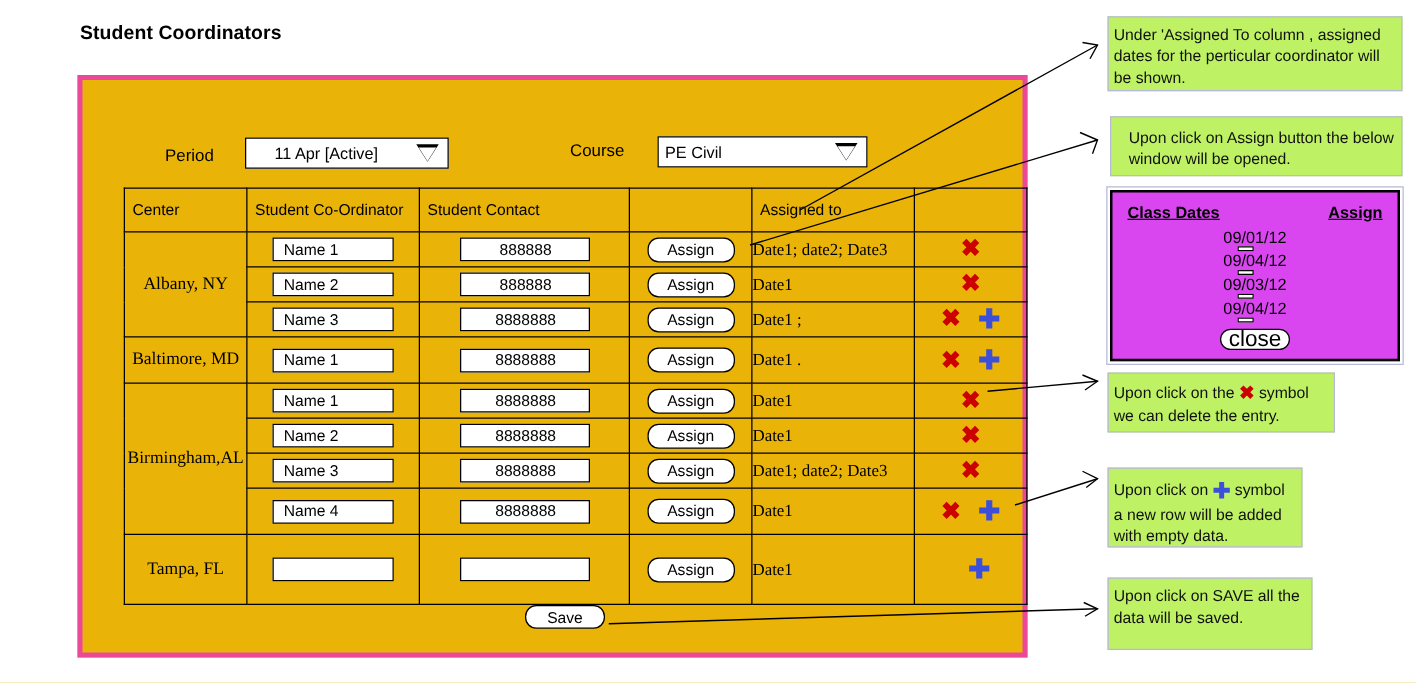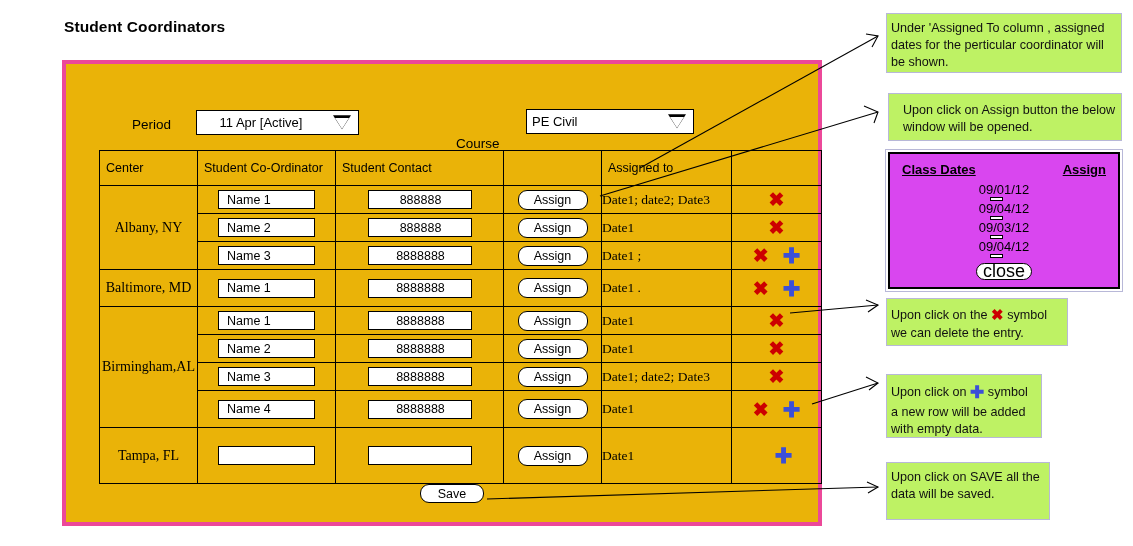--- a/index.html
+++ b/index.html
@@ -41,21 +41,21 @@
     top: 22px;
     width: 100%;
     height: 40px;
   }
   .filter-label {
     position: absolute;
     font-size: 13.5px;
     color: #000;
   }
   .label-period { left: 66px; top: 31px; }
-  .label-course { left: 390px; top: 27px; margin-top: 23px; }
+  .label-course { left: 390px; top: 27px; }
   .combo {
     position: absolute;
     border: 1.3px solid #000;
     background: #fff;
     box-sizing: border-box;
     display: flex;
     align-items: center;
   }
   .combo-period { left: 130px; top: 24px; width: 163px; height: 25px; }
   .combo-course { left: 460px; top: 23px; width: 168px; height: 25px; }

